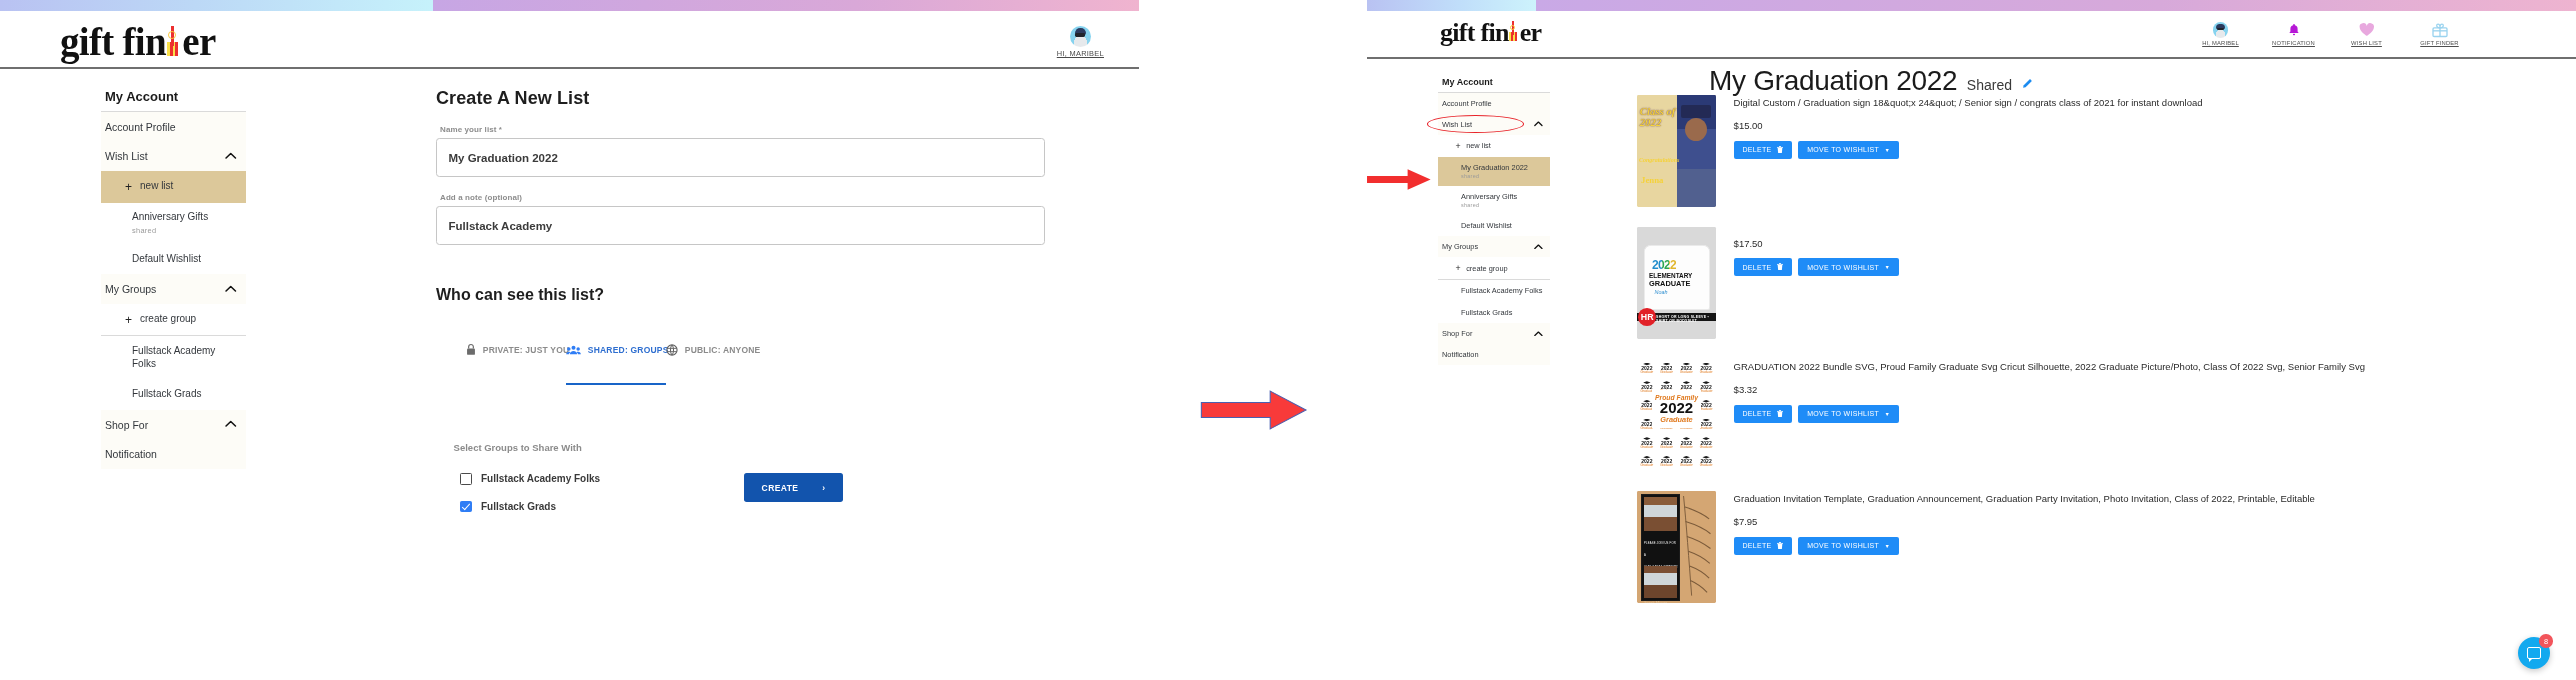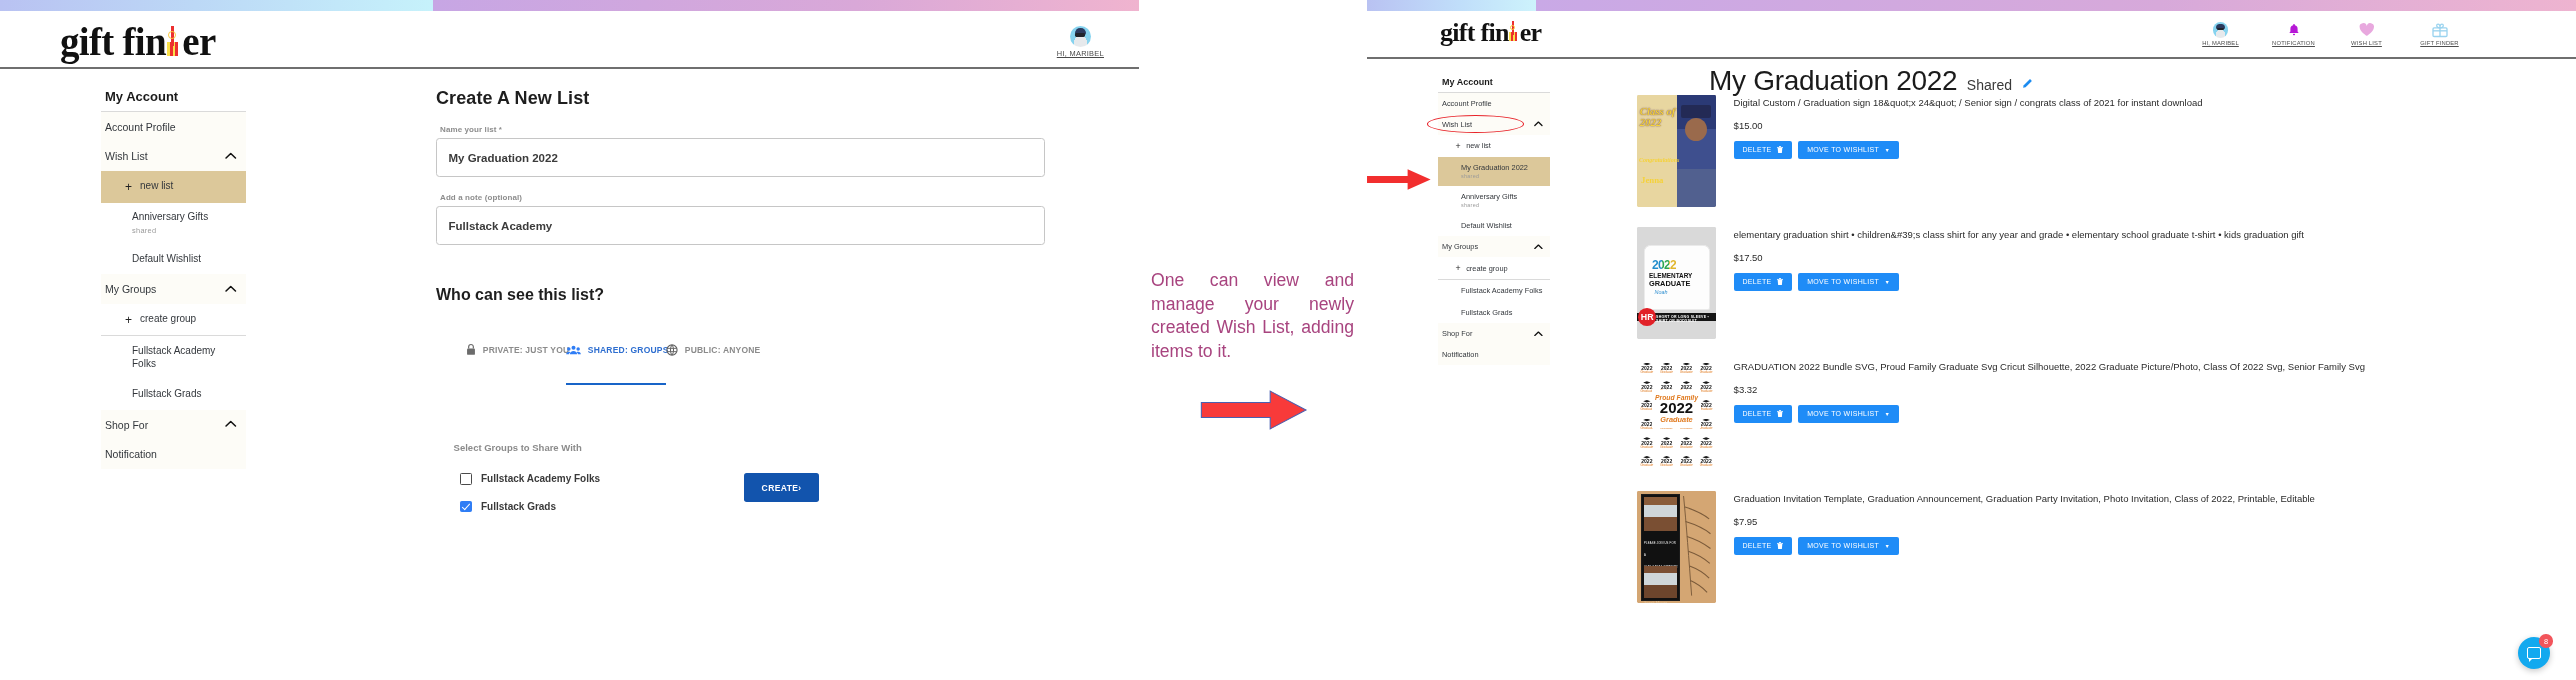--- a/index.html
+++ b/index.html
@@ -141,21 +141,21 @@
   .share-label { margin-top: 76px; font-size: 9.5px; color:#8b8b8b; padding-left: 17.6px; }
   .share-row { margin-top: 20px; display:flex; align-items:flex-start; padding-left: 24px; }
   .chk-list { flex: 0 0 284px; }
   .chk-item { display:flex; align-items:center; gap: 9.5px; margin-bottom: 16px; }
   .chk-box { width: 11.5px; height: 11.5px; border: 1.1px solid #4a4a4a; border-radius: 1.4px; background:#fff; }
   .chk-box.on { background:#2f7df5; border-color:#2f7df5; position:relative; }
   .chk-box.on::after { content:""; position:absolute; left:3.4px; top:0.7px; width:3.4px; height:6.8px;
                        border: solid #fff; border-width: 0 1.5px 1.5px 0; transform: rotate(42deg); }
   .chk-lbl { font-size: 10px; color:#3a3a3a; }
   .btn-create { background:#1254ad; color:#fff; border-radius:2.7px; height: 29px;
-                padding: 0 17.6px; display:flex; align-items:center; gap: 0;
+                padding: 0 17.6px; display:flex; align-items:center; gap: 24px;
                 font-size: 8.5px; letter-spacing:0.4px; }
 
   
   .annotation { position:absolute; left: 1139px; top: 0; width: 228px; height: 681px; background:#fff; }
   .ann-text { position:absolute; left: 12px; top: 269px; width: 203px;
               color:#a8447f; font-size: 17.6px; line-height: 1.34; text-align: justify;
               font-family: "Liberation Sans", sans-serif; }
   .ann-arrow { position:absolute; left: 61px; top: 389px; }
 
   
@@ -413,21 +413,20 @@
         </div>
         <div class="btn-create">
           <span>CREATE</span>
           <span>›</span>
         </div>
       </div>
     </div>
   </div>
 
   <div class="annotation">
-    <div class="ann-text">One can view and manage your newly created Wish List, adding items to it.</div>
     <div class="ann-arrow">
       <svg width="108" height="42" viewBox="0 0 160 62">
         <path d="M2 20 H104 V3 L157 31 L104 59 V42 H2 Z" fill="#f83a3a" stroke="#4a5fb0" stroke-width="1.6"></path>
       </svg>
     </div>
   </div>
 
   <div class="panel" id="panel-right">
 
     <div class="topbar">
@@ -606,21 +605,20 @@
         <span class="t1">2022</span>
         <span class="t2">ELEMENTARY</span>
         <span class="t3">GRADUATE</span>
         <span class="t4">Noah</span>
         <span class="band">
             <span>SHORT OR LONG SLEEVE • SHIRT OR BODYSUIT</span>
           </span>
         <span class="hr">HR</span>
       </div>
       <div class="prod-body">
-        <div class="prod-name">elementary graduation shirt • children&amp;#39;s class shirt for any year and grade • elementary school graduate t-shirt • kids graduation gift</div>
         <div class="prod-price">$17.50</div>
         <div class="prod-btns">
           <div class="btn-blue">
             <span>DELETE</span>
             <span>
               <svg width="6" height="7.4" viewBox="0 0 9 11">
                   <path d="M1 3h7l-.7 7.4H1.7z" fill="#fff"></path>
                   <rect x="0" y="1.4" width="9" height="1.2" fill="#fff"></rect>
                   <rect x="3.1" y="0" width="2.8" height="1.4" fill="#fff"></rect>
                 </svg>

